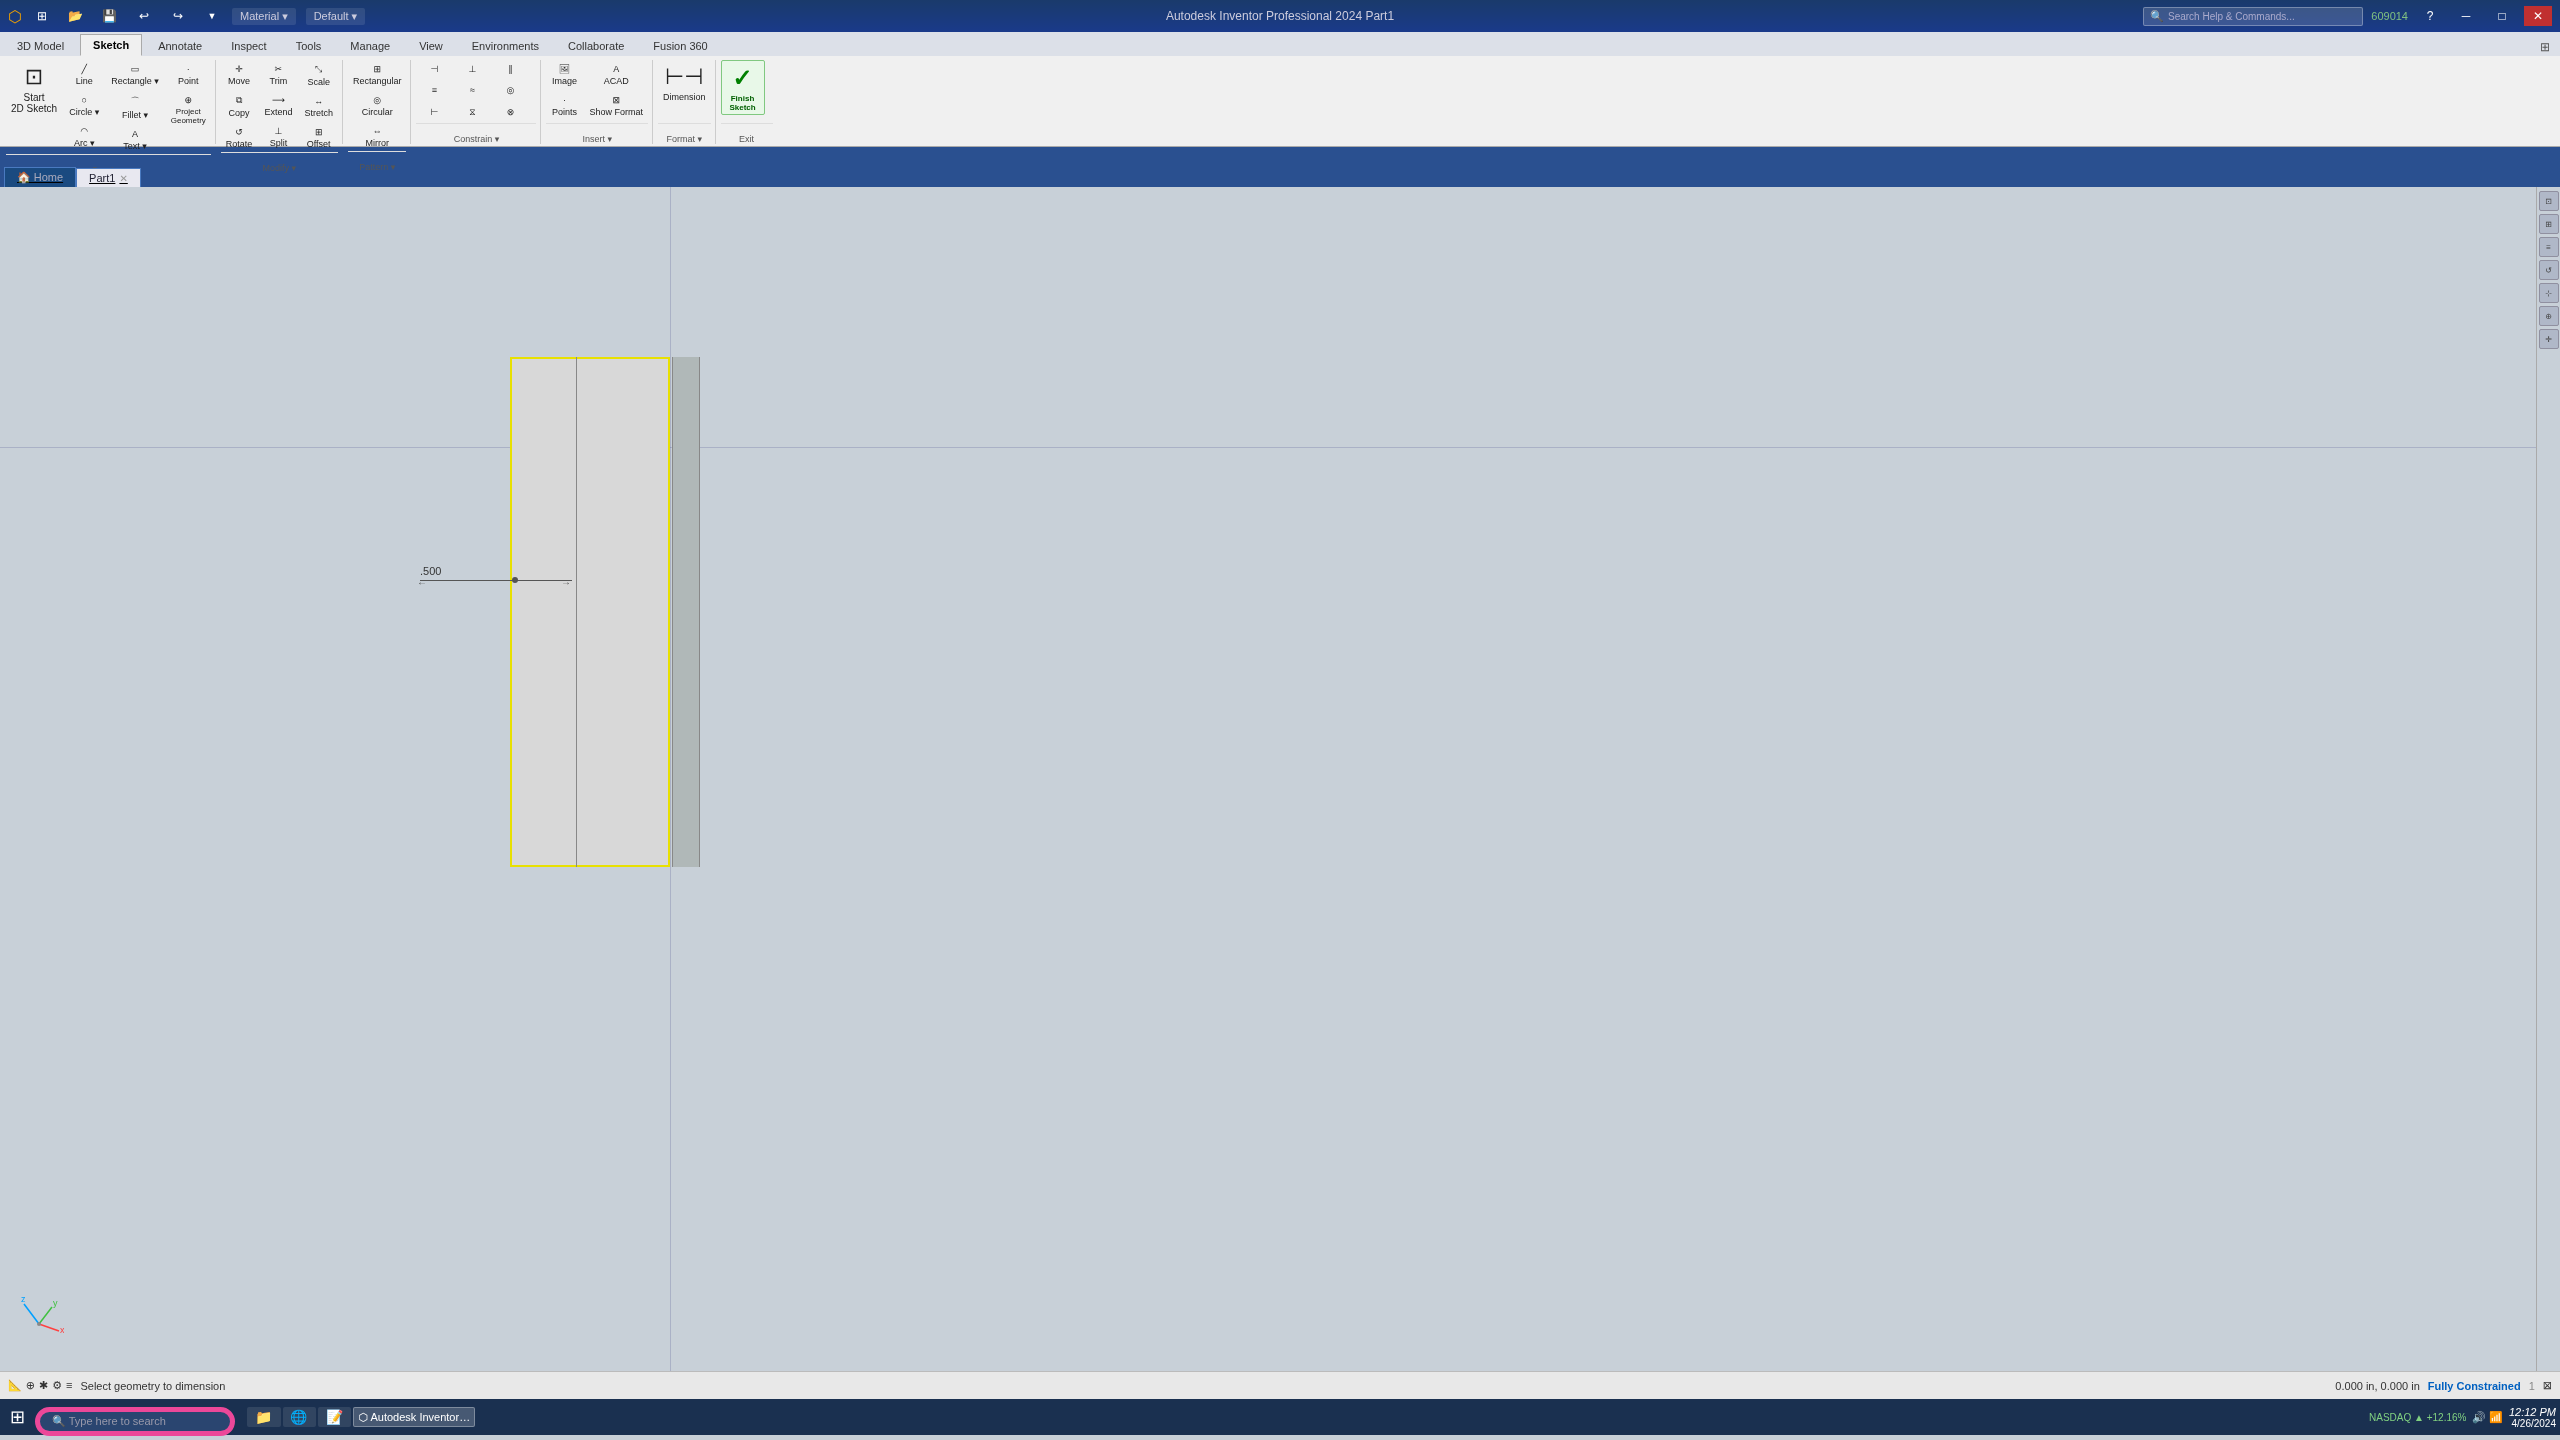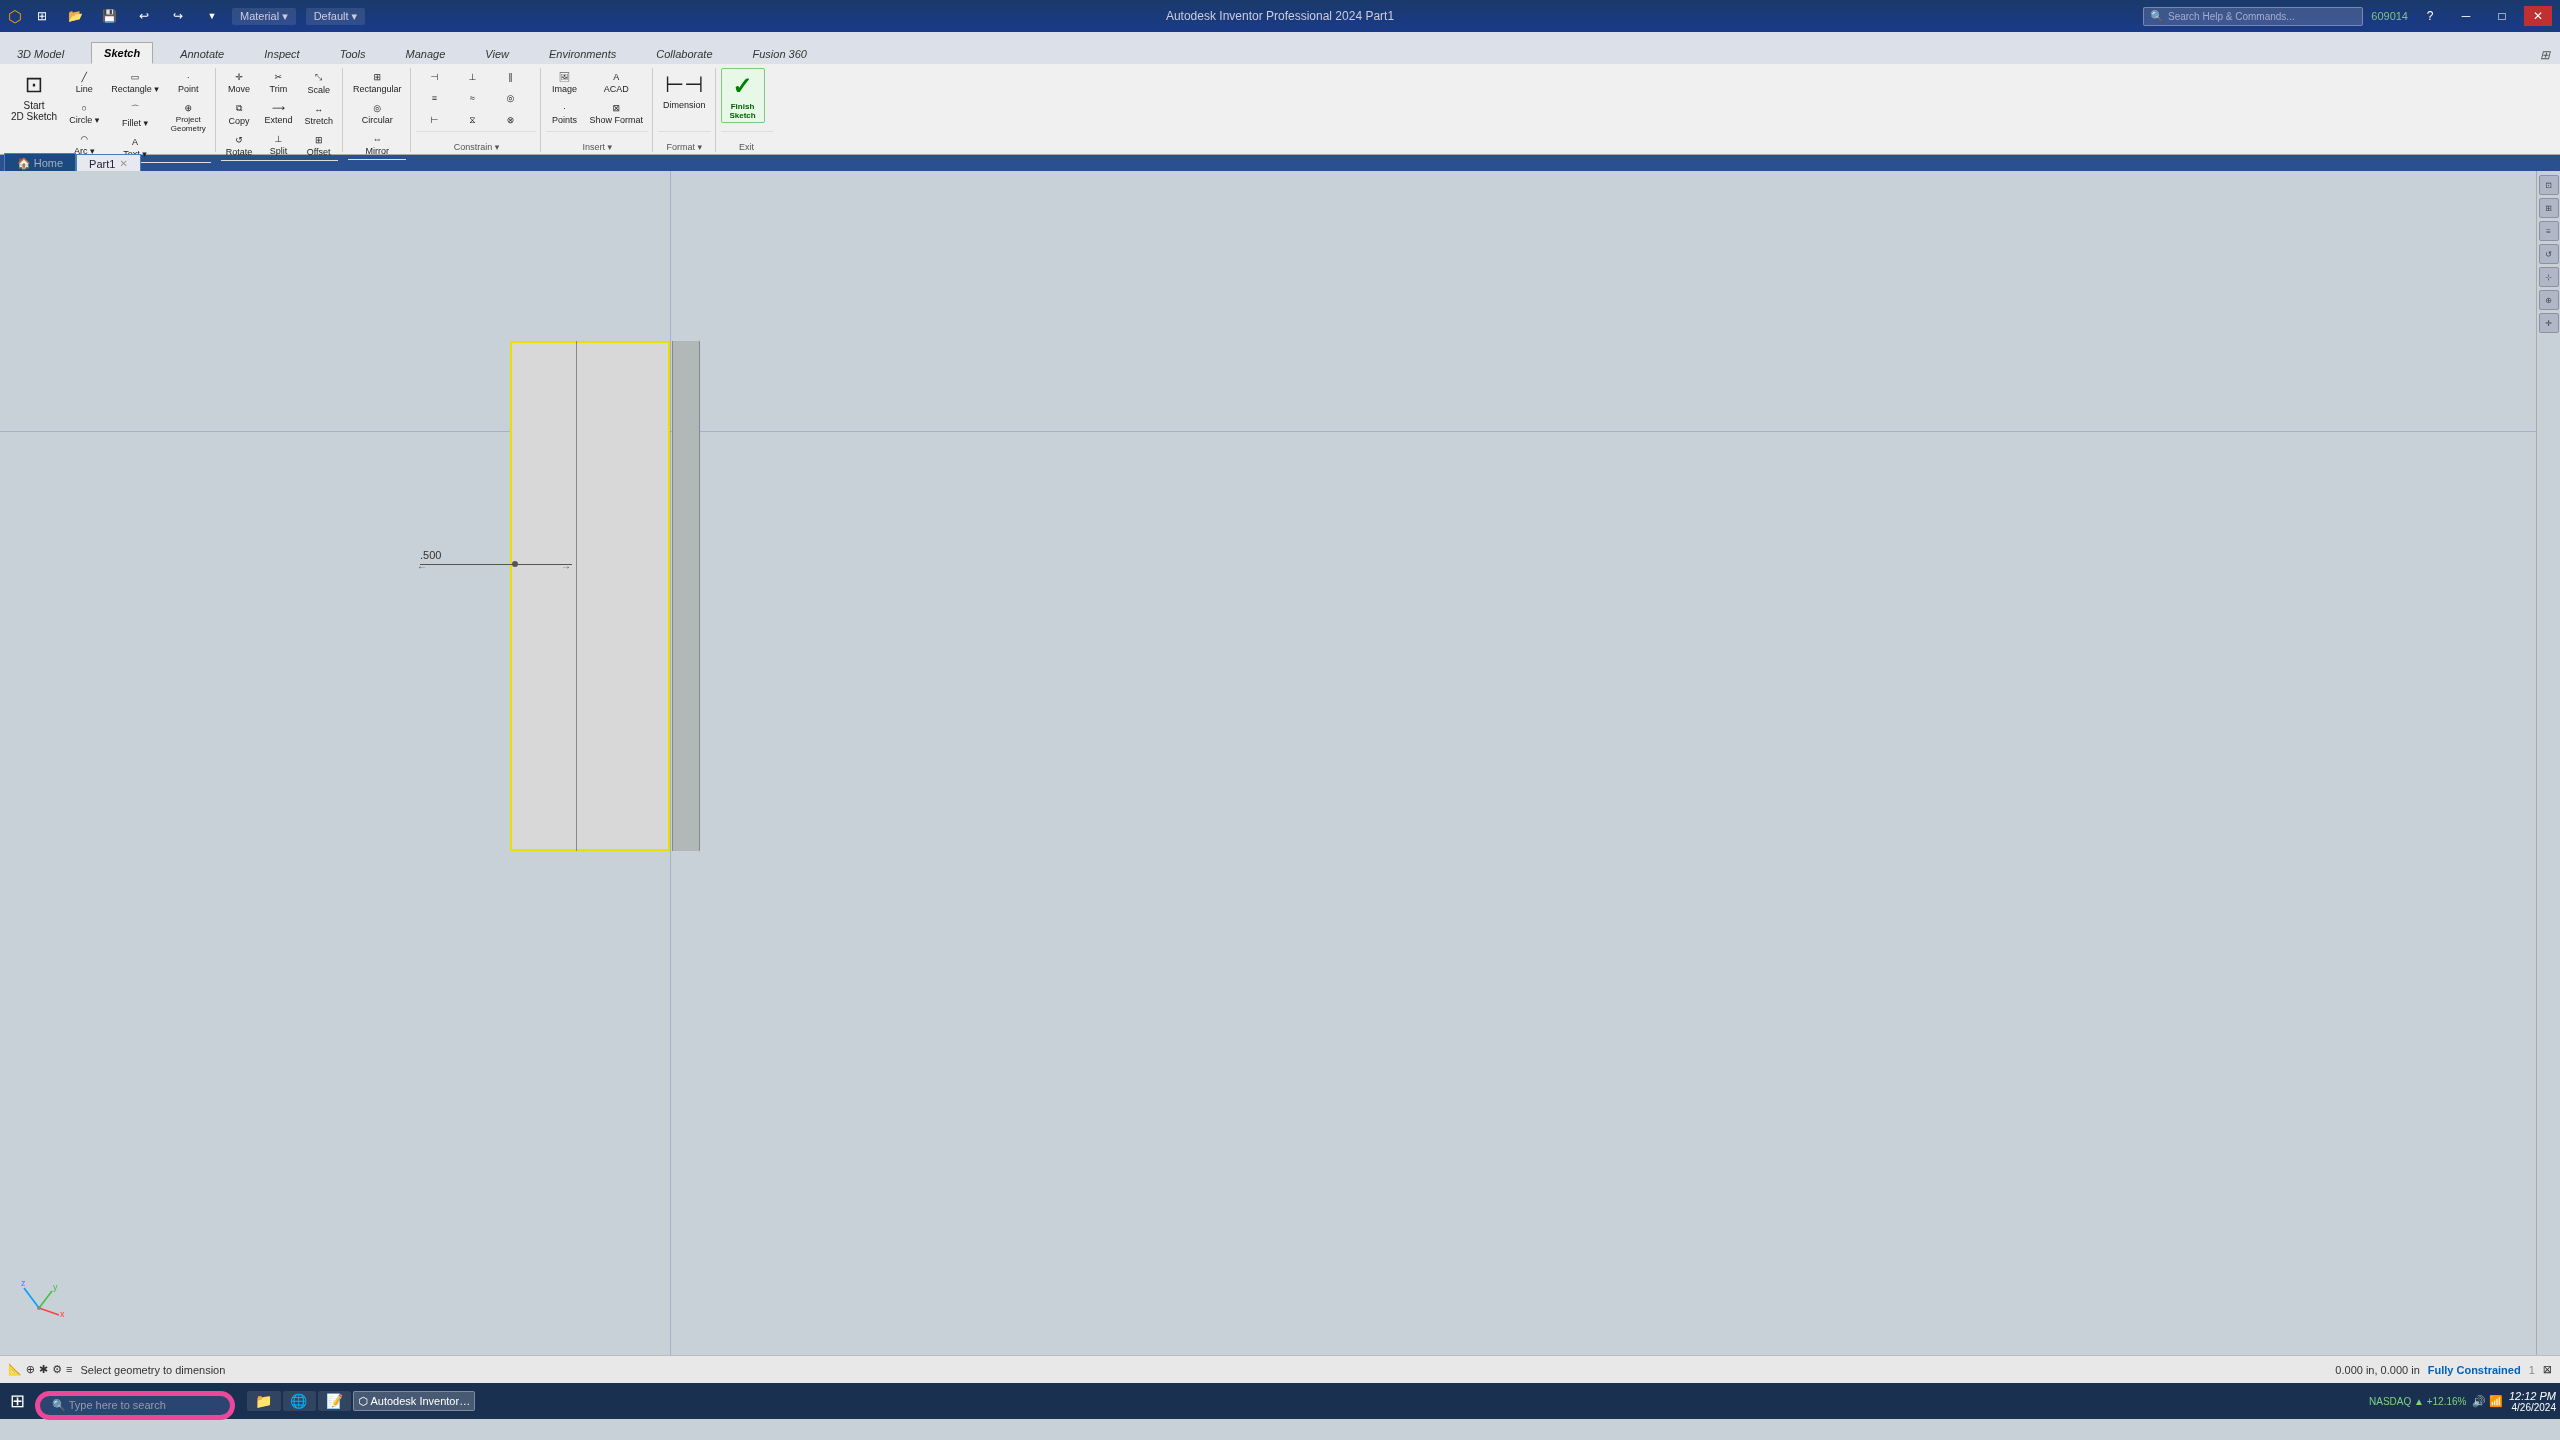--- a/index.html
+++ b/index.html
@@ -59,25 +59,24 @@
     }
 
     
     #ribbon {
       background: #f0f0f0;
       border-bottom: 1px solid #aaa;
     }
     #ribbon-tabs {
       display: flex;
       background: #dce0e8;
-      height: 32px;
+      height: 24px;
       align-items: flex-end;
       padding: 0 4px;
-      gap: 14px;
-      font-style: italic;
+      gap: 3px;
     }
     .ribbon-tab {
       padding: 3px 12px;
       font-size: 11px;
       cursor: pointer;
       border: 1px solid transparent;
       border-bottom: none;
       background: #dce0e8;
       color: #333;
       height: 22px;
@@ -193,25 +192,26 @@
       cursor: pointer;
       display: flex;
       align-items: center;
       justify-content: center;
       font-size: 8px;
       color: #444;
     }
 
     
     #doc-tabs {
-      height: 16px;
+      height: 40px;
       background: #2a5090;
       display: flex;
-      align-items: center;
+      align-items: flex-end;
       padding: 0 4px;
+      text-decoration: underline;
     }
     .doc-tab {
       padding: 3px 12px;
       font-size: 11px;
       background: #3a6ab0;
       color: #ccd;
       border: 1px solid #4a7ac0;
       border-bottom: none;
       cursor: pointer;
       display: flex;

